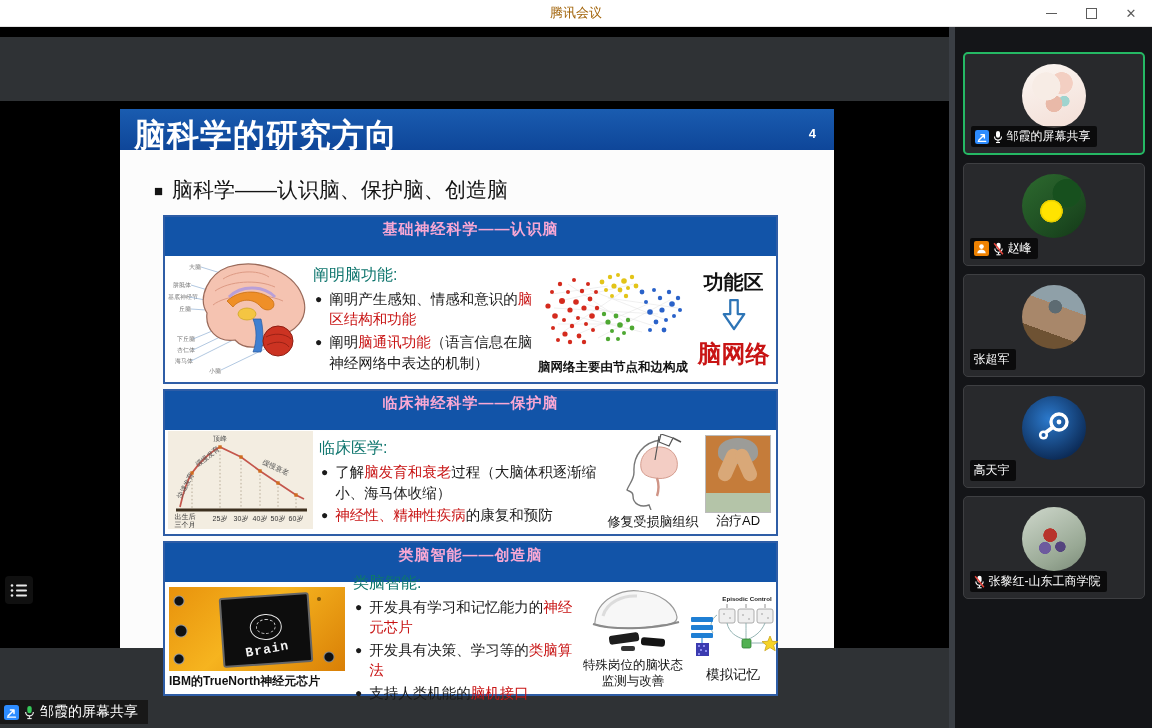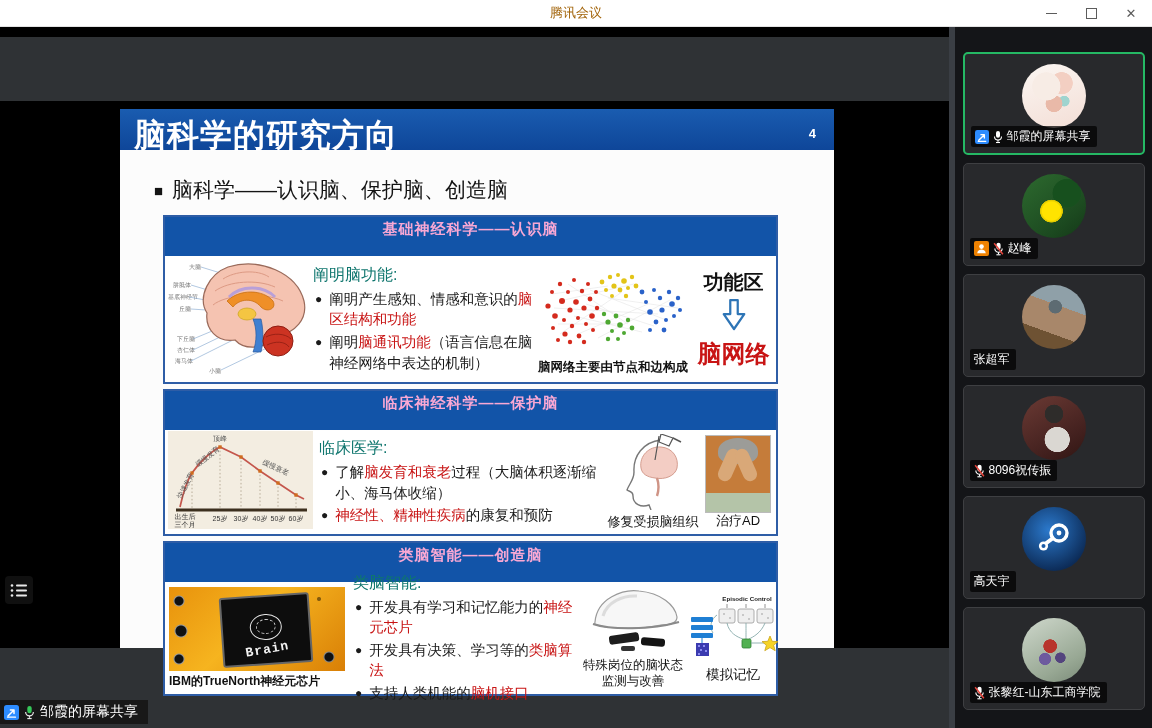--- a/index.html
+++ b/index.html
@@ -538,33 +538,20 @@
     </div>
   </div>
 
   <div class="tile">
     <div class="avatar av2"></div>
     <div class="nlabel">
         <span>张超军</span>
       </div>
   </div>
 
-  <div class="tile">
-    <div class="avatar av4"></div>
-    <div class="nlabel">
-      <svg class="badge" width="11" height="14" viewBox="0 0 12 16">
-        <rect x="3.6" y="0.8" width="4.8" height="8" rx="2.4" fill="#fff"></rect>
-        <path d="M1.8,7.5 a4.2,4.2 0 0 0 8.4,0" fill="none" stroke="#fff" stroke-width="1.3"></path>
-        <line x1="6" y1="11.8" x2="6" y2="13.8" stroke="#fff" stroke-width="1.3"></line>
-        <line x1="3.6" y1="14.6" x2="8.4" y2="14.6" stroke="#fff" stroke-width="1.3"></line>
-        <line x1="1" y1="1.5" x2="11" y2="14" stroke="#e8453c" stroke-width="1.7"></line>
-      </svg>
-      <span>8096祝传振</span>
-    </div>
-  </div>
 
   <div class="tile">
     <div class="avatar av5">
       <svg width="40" height="40" viewBox="0 0 40 40">
         <circle cx="25" cy="14" r="8" fill="none" stroke="#fff" stroke-width="3.4"></circle>
         <circle cx="25" cy="14" r="2.4" fill="#fff"></circle>
         <line x1="18.5" y1="19.5" x2="9" y2="26.5" stroke="#fff" stroke-width="4" stroke-linecap="round"></line>
         <circle cx="9.5" cy="27" r="4.6" fill="#fff"></circle>
         <circle cx="9.5" cy="27" r="2" fill="#1c5ba6"></circle>
       </svg>

